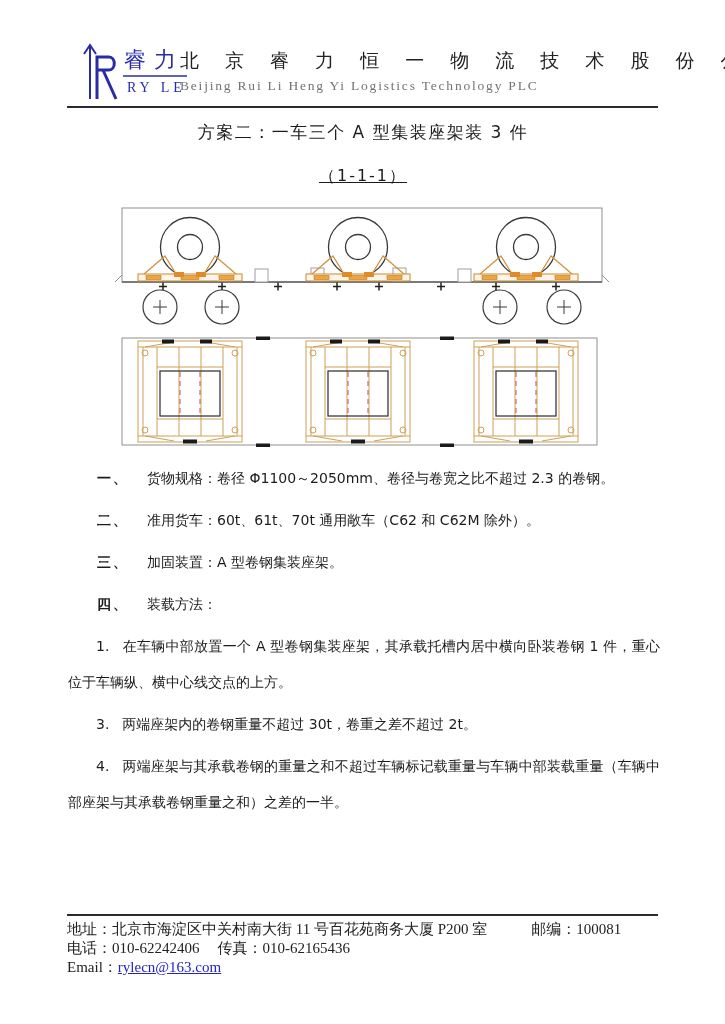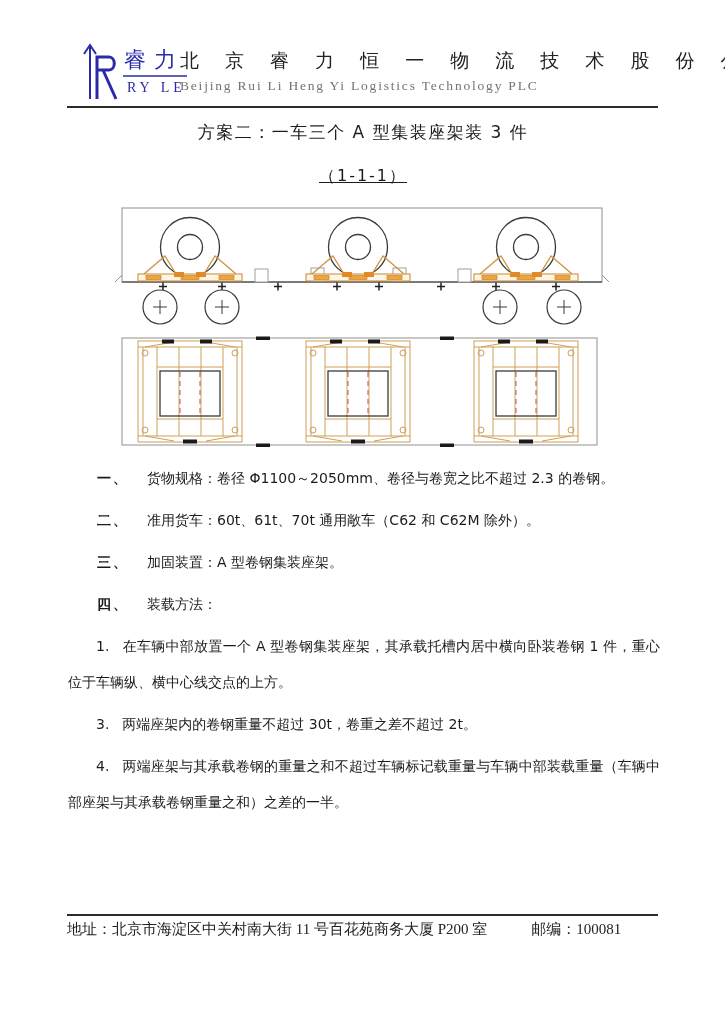--- a/index.html
+++ b/index.html
@@ -156,15 +156,21 @@
     </p>
     <p class="step">
       <span class="snum">4.</span><span>两端座架与其承载卷钢的重量之和不超过车辆标记载重量与车辆中部装载重量（车辆中部座架与其承载卷钢重量之和）之差的一半。</span>
     </p>
   </div>
 
   <div class="footer">
     <div class="row1">
       <span>地址：</span><span>北京市海淀区中关村南大街 11 号百花苑商务大厦 P200 室</span><span class="post"><span>邮编：</span><span>100081</span></span>
     </div>
+    <div class="row2">
+      <span>电话：</span><span>010-62242406</span><span class="fax"><span>传真：</span><span>010-62165436</span></span>
+    </div>
+    <div class="row3">
+      <span>Email：</span><a class="email-link">rylecn@163.com</a>
+    </div>
   </div>
 
 </div>
 
 </body></html>

